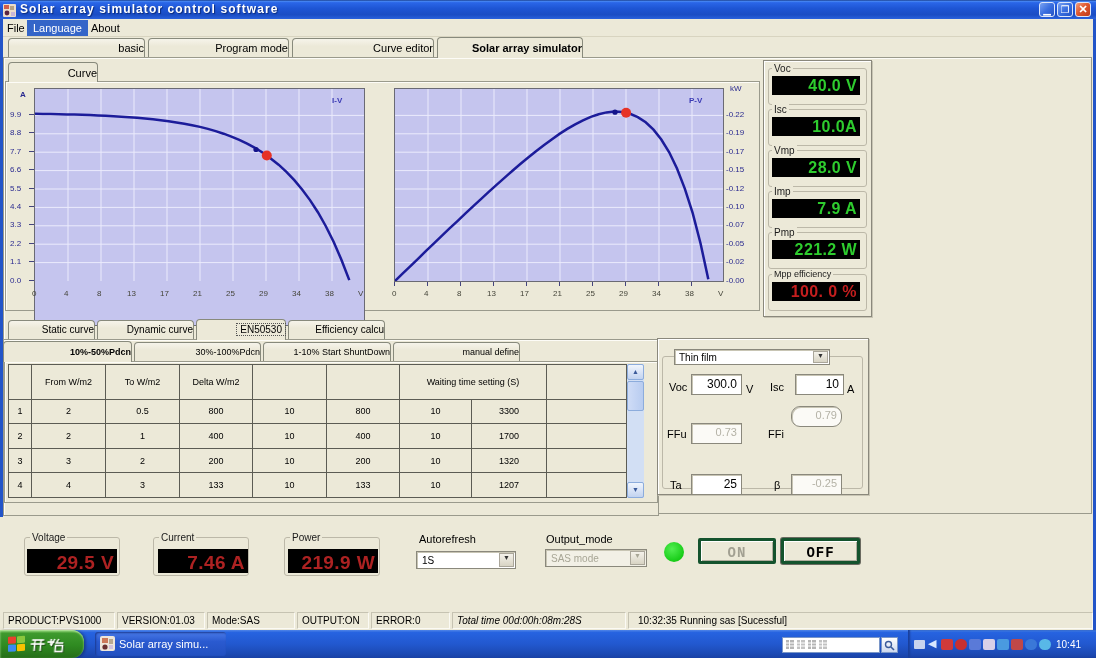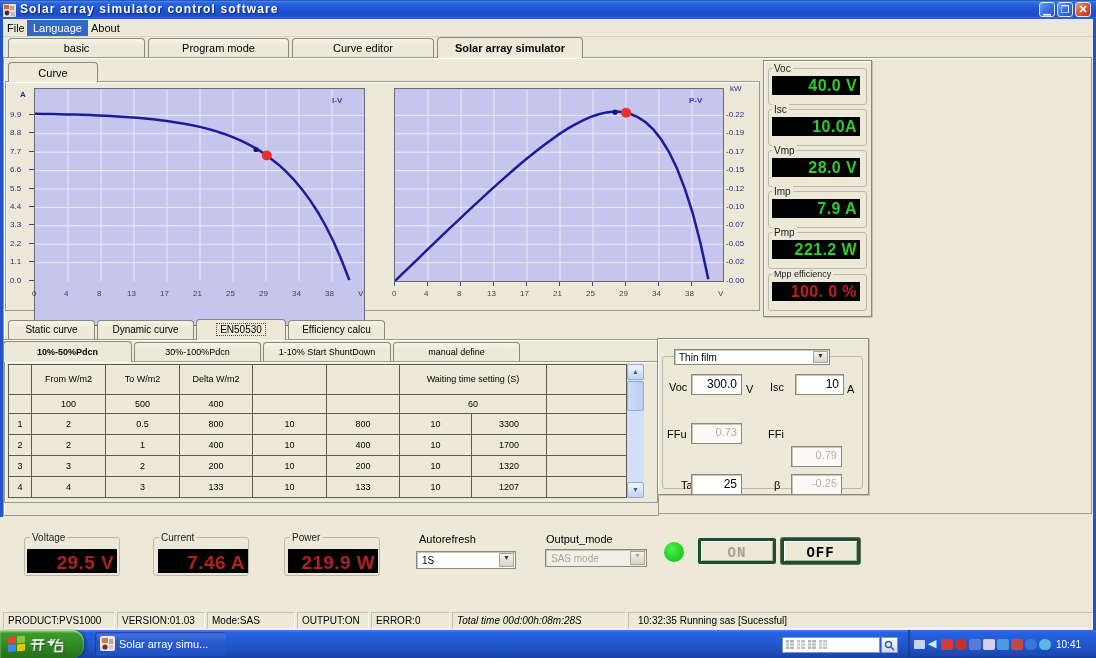--- a/index.html
+++ b/index.html
@@ -8,21 +8,21 @@
 #titletext{left:20px;top:2px;color:#fff;font-weight:bold;font-size:12px;letter-spacing:1.1px;text-shadow:1px 1px 1px #0a2a7a;}
 .winbtn{top:2px;width:16px;height:15px;border-radius:3px;border:1px solid #dce6fa;font-size:10px;color:#fff;text-align:center;line-height:13px;}
 #btnmin,#btnmax{background:linear-gradient(135deg,#7aa2f2 0%,#3a6fe0 50%,#2352c4 100%);}
 #btnclose{background:linear-gradient(135deg,#f0a080 0%,#e0592f 45%,#c03a18 100%);font-weight:bold;font-size:11px;}
 #appicon{left:3px;top:3px;width:13px;height:13px;}
 #menubar{left:0;top:19px;width:1096px;height:18px;background:#ece9d8;border-bottom:1px solid #d8d4c0;}
 .menuitem{top:1px;height:16px;font-size:11px;color:#000;padding:2px 6px;}
 #menulang{background:#3465c8;color:#fff;}
 .winedge{background:#2254c8;z-index:10;}
 
-.tab{position:absolute;border:1px solid #888a7c;border-bottom:none;border-radius:4px 4px 0 0;background:linear-gradient(180deg,#f6f4ea,#ece9d8 40%);font-size:11px;text-align:center;}
+.tab{position:absolute;border:1px solid #888a7c;border-bottom:none;border-radius:4px 4px 0 0;background:linear-gradient(180deg,#f6f4ea,#ece9d8 40%);font-size:11px;text-align:right;}
 .mainpage{left:3px;top:57px;width:1089px;height:457px;background:#ece9d8;border:1px solid #9a9a8c;border-top:1px solid #9a9a8c;box-shadow:inset 1px 1px 0 #fdfcf7;}
 
 .plot{position:absolute;background:#c5c5ee;border:1px solid #6a6a74;}
 .axlbl{position:absolute;font-size:8px;color:#2a2a90;}
 .axx{position:absolute;font-size:8px;color:#45453a;}
 .grp{position:absolute;border:1px solid #bcb8a8;border-radius:3px;}
 .grplbl{position:absolute;font-size:10px;color:#1a1a1a;background:#ece9d8;padding:0 2px;}
 .lcd{position:absolute;background:#000;color:#2ecc2e;font-weight:bold;text-align:right;}
 
 table{border-collapse:collapse;}
@@ -261,30 +261,20 @@
         <tr style="height:24px;">
           <td></td>
           <td>From W/m2</td>
           <td>To W/m2</td>
           <td>Delta W/m2</td>
           <td></td>
           <td></td>
           <td colspan="2">Waiting time setting (S)</td>
           <td></td>
         </tr>
-<tr style="height:16px;">
-          <td></td>
-          <td>100</td>
-          <td>500</td>
-          <td>400</td>
-          <td></td>
-          <td></td>
-          <td colspan="2">60</td>
-          <td></td>
-        </tr>
 <tr style="height:17px;">
           <td>1</td>
           <td>2</td>
           <td>0.5</td>
           <td>800</td>
           <td>10</td>
           <td>800</td>
           <td>10</td>
           <td>3300</td>
           <td></td>
@@ -337,22 +327,22 @@
 <div class="combo" style="left:674px;top:349px;width:156px;height:16px;padding:2px 0 0 4px;">Thin film<span class="cbtn">▼</span></div>
 <div class="abs" style="left:669px;top:381px;font-size:11px;">Voc</div>
 <div class="inp" style="left:691px;top:374px;width:51px;height:21px;font-size:12px;">300.0</div>
 <div class="abs" style="left:746px;top:383px;font-size:11px;">V</div>
 <div class="abs" style="left:770px;top:381px;font-size:11px;">Isc</div>
 <div class="inp" style="left:795px;top:374px;width:49px;height:21px;font-size:12px;">10</div>
 <div class="abs" style="left:847px;top:383px;font-size:11px;">A</div>
 <div class="abs" style="left:667px;top:428px;font-size:11px;">FFu</div>
 <div class="inp inpdis" style="left:691px;top:423px;width:51px;height:21px;font-size:11px;">0.73</div>
 <div class="abs" style="left:768px;top:428px;font-size:11px;">FFi</div>
-<div class="inp inpdis" style="left:791px;top:446px;width:51px;height:21px;font-size:11px;">0.79</div>
-<div class="abs" style="left:670px;top:479px;font-size:11px;margin-left:11px;">Ta</div>
+<div class="inp inpdis" style="left:791px;top:406px;width:51px;height:21px;font-size:11px;border-radius:9px;">0.79</div>
+<div class="abs" style="left:670px;top:479px;font-size:11px;">Ta</div>
 <div class="inp" style="left:691px;top:474px;width:51px;height:21px;font-size:12px;">25</div>
 <div class="abs" style="left:774px;top:479px;font-size:11px;">β</div>
 <div class="inp inpdis" style="left:791px;top:474px;width:51px;height:21px;font-size:11px;">-0.25</div>
 </div>
 
 <div id="bottomzone">
 <div class="abs grp" style="left:24px;top:537px;width:96px;height:39px;"></div>
 <div class="abs grplbl" style="left:30px;top:532px;">Voltage</div>
 <div class="abs lcd" style="left:27px;top:549px;width:90px;height:24px;font-size:19px;color:#ad2222;padding:3px 3px 0 0;letter-spacing:0.4px;">29.5 V</div>
 <div class="abs grp" style="left:153px;top:537px;width:96px;height:39px;"></div>

